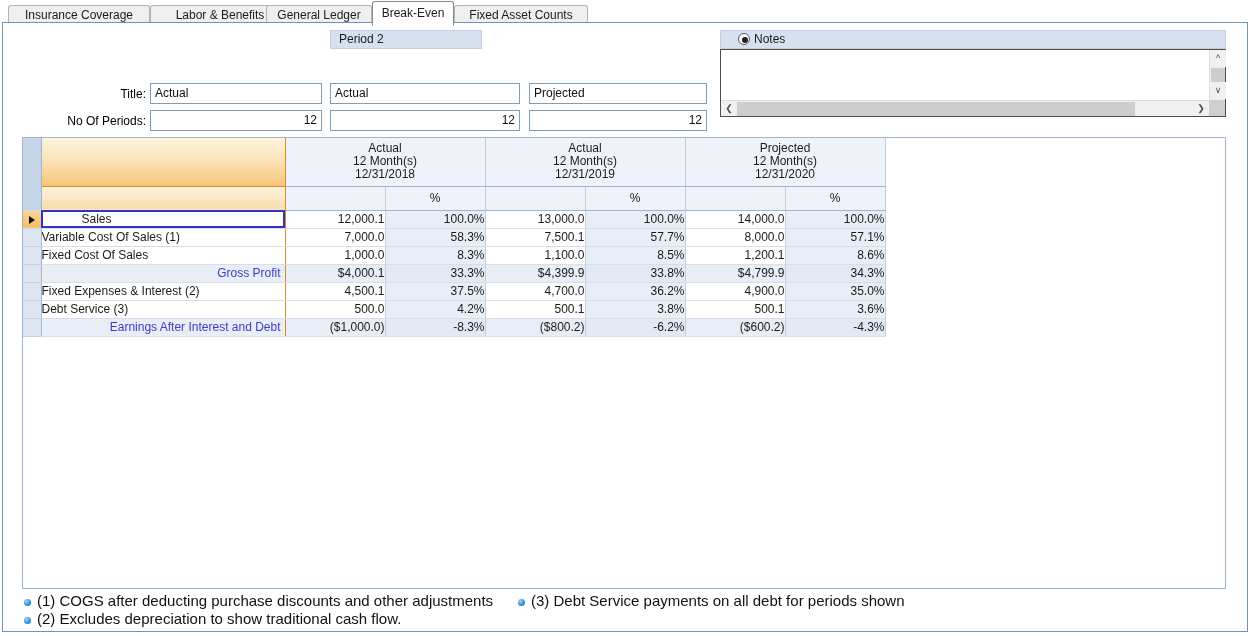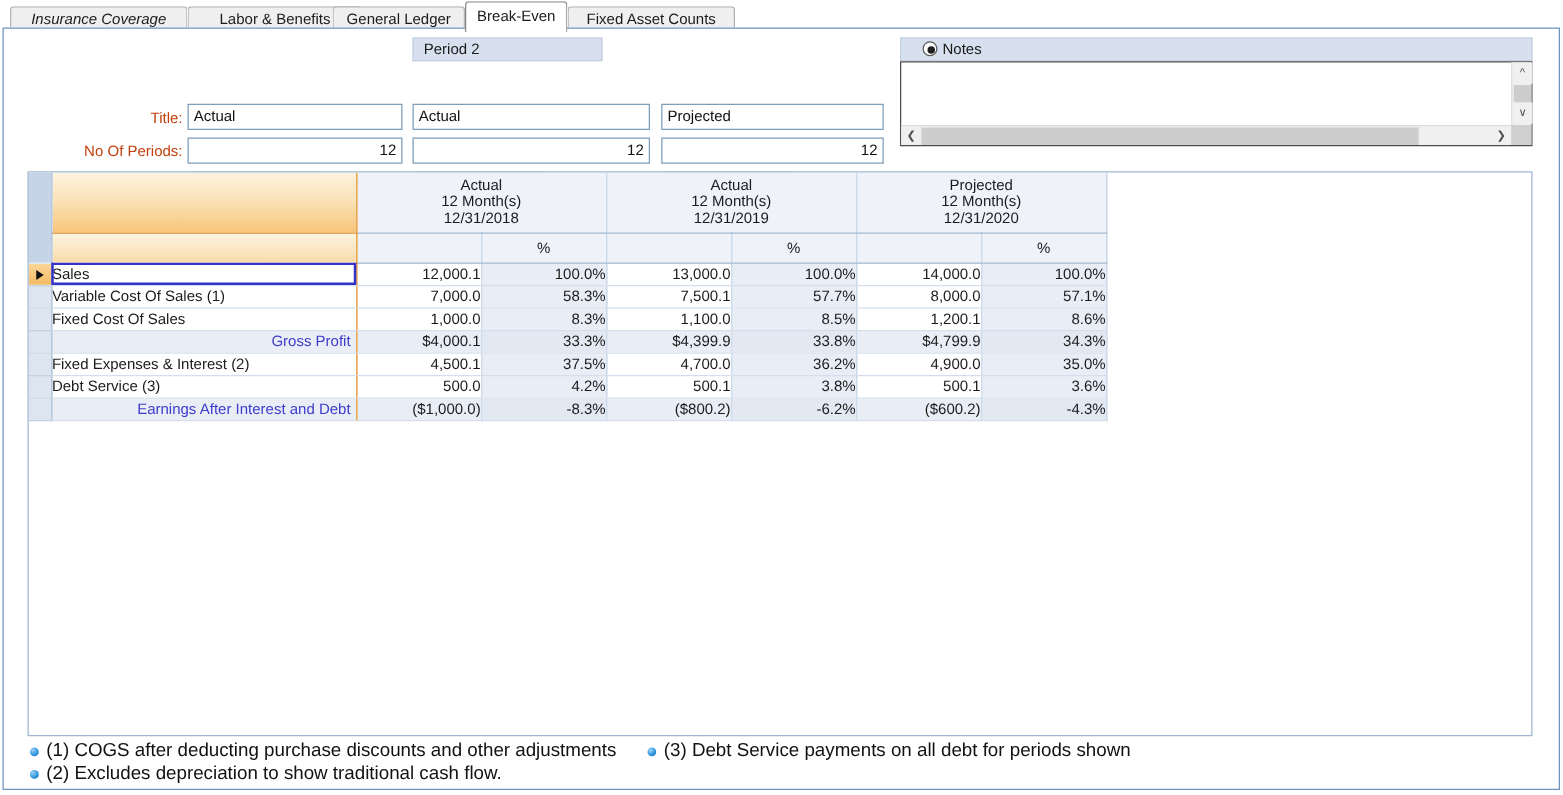--- a/index.html
+++ b/index.html
@@ -70,21 +70,21 @@
     background: #d6e0ee;
     border: 1px solid #c3cfe0;
     color: #1b1b1b;
     font-size: 12px;
     line-height: 17px;
     padding-left: 8px;
   }
   .fld-label {
     position: absolute;
     font-size: 12px;
-    color: #c2410c;
+    color: #000000;
     text-align: right;
     line-height: 14px;
   }
   .txtbox {
     position: absolute;
     height: 21px;
     background: #ffffff;
     border: 1px solid #7e9db9;
     font-family: "Liberation Sans", sans-serif;
     font-size: 12px;
@@ -333,20 +333,21 @@
     background: #e9eef6;
     text-align: right;
     padding-right: 4px;
     color: #3b3bcc;
   }
   tr.subtotal .num-cell { background: #e9eef6; }
   tr.subtotal .pct-cell { background: #e3e9f3; }
   tr.selected .lbl-cell {
     outline: 2px solid #3333cc;
     outline-offset: -2px;
+    padding-left: 40px;
   }
   .filler-cell {
     background: #ffffff;
     border-right: none !important;
     border-bottom: none !important;
   }
 
   
   .footnote {
     position: absolute;
@@ -363,21 +364,21 @@
     margin-right: 6px;
     vertical-align: 0px;
   }
 </style>
 </head>
 <body>
 
 <div id="app">
 
   <div class="tabstrip">
-    <div class="tab" style="left:8px;width:142px;font-style:italic;">Insurance Coverage</div>
+    <div class="tab" style="left:8px;width:142px;">Insurance Coverage</div>
     <div class="tab" style="left:150px;width:140px;">Labor &amp; Benefits</div>
     <div class="tab" style="left:266px;width:106px;">General Ledger</div>
     <div class="tab active" style="left:372px;width:82px;">Break-Even</div>
     <div class="tab" style="left:454px;width:134px;">Fixed Asset Counts</div>
   </div>
 
   <div class="outer-frame"></div>
 
   <div class="period-panel" style="left:22px; top:30px; width:298px; height:100px;">
     <div class="fld-label" style="left:0px; top:57px; width:124px;">Title:</div>

